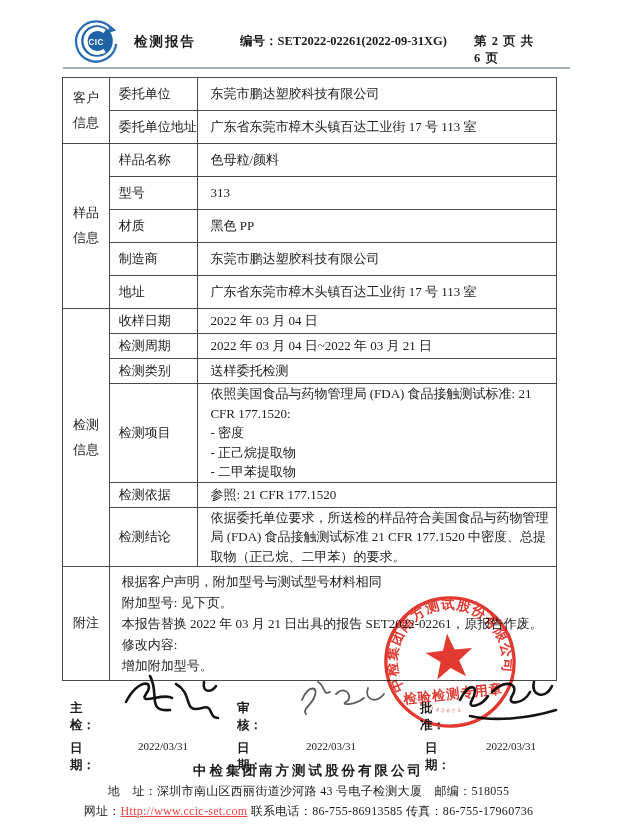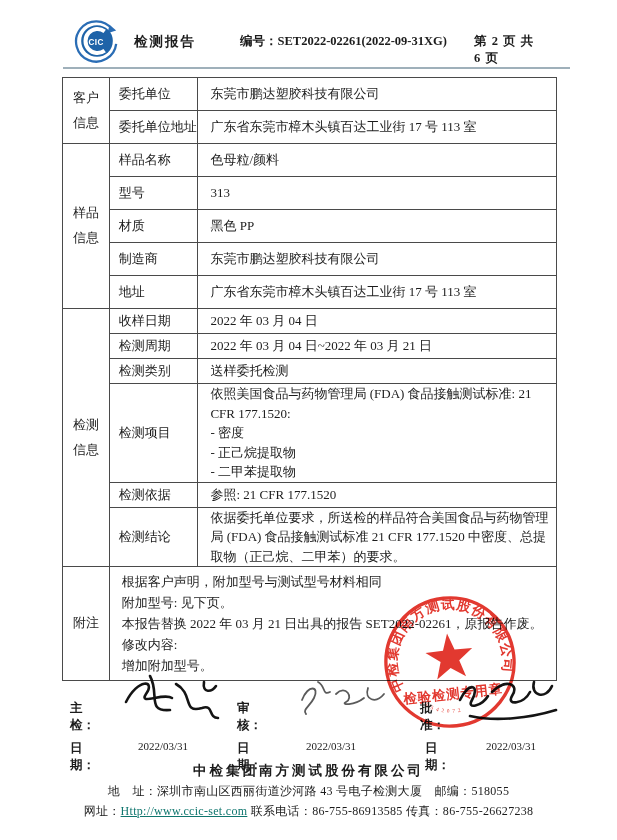--- a/index.html
+++ b/index.html
@@ -31,21 +31,21 @@
   .so-label { position:absolute; font-size:12.5px; font-weight:bold; }
   .sig { position:absolute; }
   .date-val { position:absolute; font-size:11px; }
   
   .stamp { position:absolute; left:381px; top:592px; width:138px; height:140px;
            mix-blend-mode:multiply; opacity:.92; transform:rotate(-6deg); z-index:5; }
   
   .footer { position:absolute; left:0; top:762px; width:617px; text-align:center; }
   .f-company { font-size:13.5px; font-weight:bold; letter-spacing:3px; }
   .f-line { font-size:12px; margin-top:3px; letter-spacing:.3px; }
-  .f-link { color:#0f766e; text-decoration:underline; }
+  .f-link { color:#ef4444; text-decoration:underline; }
 </style>
 </head>
 <body>
 
 <div class="header">
   <svg class="logo" viewBox="0 0 48 48">
     <path d="M40 12 A 21 21 0 1 0 44 27" fill="none" stroke="#2a6db5" stroke-width="2.4"></path>
     <path d="M37 7 L44 13 L35 16 Z" fill="#2a6db5"></path>
     <circle cx="24" cy="24" r="16.5" fill="#1e63a8"></circle>
     <path d="M32 14 A 12.5 12.5 0 1 0 32 34" fill="none" stroke="#ffffff" stroke-width="4.2"></path>
@@ -181,14 +181,14 @@
   <polygon fill="#e0281e" points="70,41 75.9,57.9 93.8,58.3 79.5,69.1 84.7,86.2 70,76 55.3,86.2 60.5,69.1 46.2,58.3 64.1,57.9"></polygon>
   <text x="70" y="107" text-anchor="middle" font-size="13.5" font-weight="bold" fill="#e0281e" letter-spacing="1">检验检测专用章</text>
   <text font-size="5.5" fill="#e0281e" letter-spacing="3">
     <textPath href="#serialPath">320542072</textPath>
   </text>
 </svg>
 
 <div class="footer">
   <div class="f-company">中检集团南方测试股份有限公司</div>
   <div class="f-line">地　址：深圳市南山区西丽街道沙河路 43 号电子检测大厦　邮编：518055</div>
-  <div class="f-line"><span>网址：</span><a class="f-link" href="#">Http://www.ccic-set.com</a><span> 联系电话：86-755-86913585 传真：86-755-26627238</span></div>
+  <div class="f-line"><span>网址：</span><a class="f-link" href="#">Http://www.ccic-set.com</a><span> 联系电话：86-755-86913585 传真：86-755-17960736</span></div>
 </div>
 
 </body></html>

